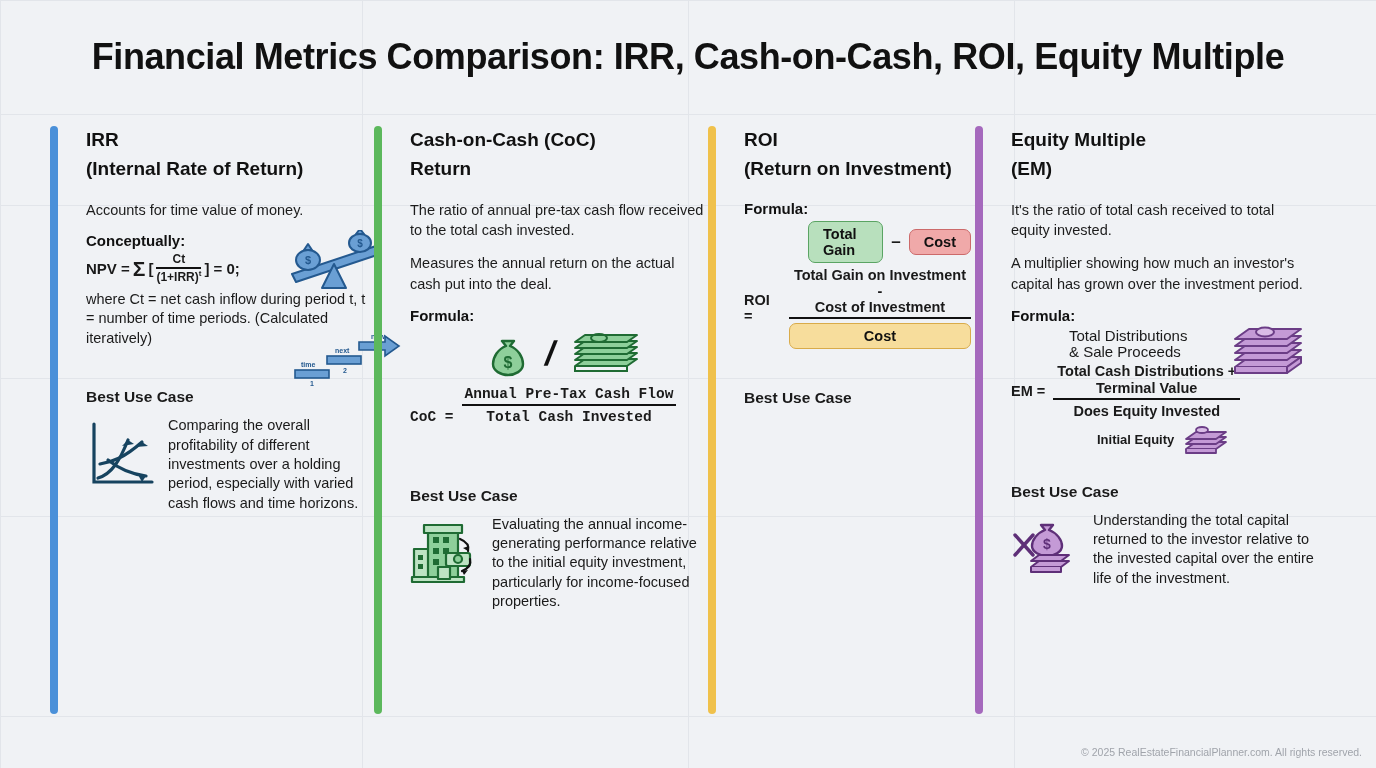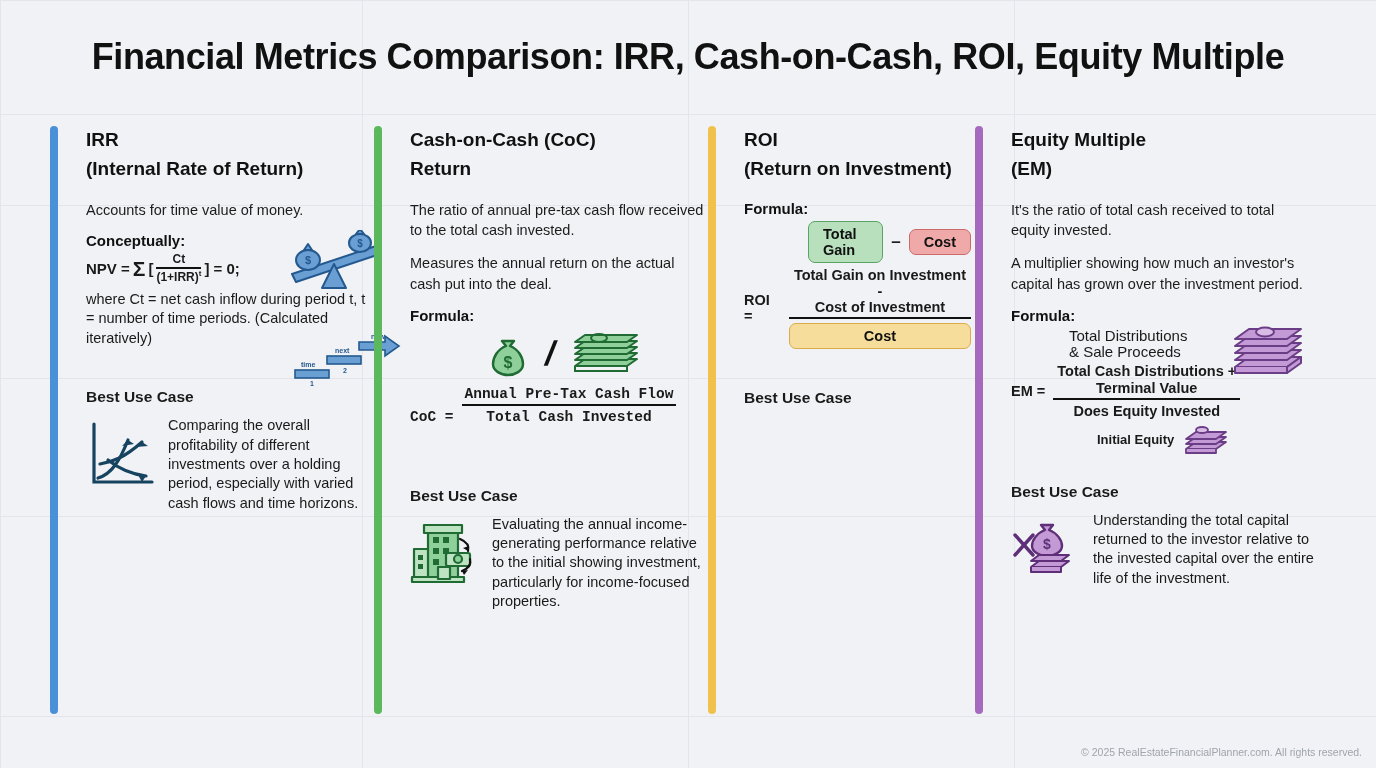--- a/index.html
+++ b/index.html
@@ -272,21 +272,21 @@
             </g>
             <g fill="none" stroke="#111" stroke-width="2.2" stroke-linecap="round">
               <path d="M50 24 q10 4 8 12"></path>
               <path d="M52 56 q10 -4 8 -12"></path>
             </g>
             <g fill="#111">
               <path d="M58 36 l-5 -3 l6 -2 z"></path>
               <path d="M52 56 l6 -1 l-4 5 z"></path>
             </g>
           </svg>
-          <div class="buc-text">Evaluating the annual income-generating performance relative to the initial showing investment, particularly for income-focused properties.</div>
+          <div class="buc-text">Evaluating the annual income-generating performance relative to the initial equity investment, particularly for income-focused properties.</div>
         </div>
       </div>
     </div>
 
     <div class="col c3">
       <div class="accent" style="background:#f0c14b"></div>
 
       <div class="col-title">ROI
 (Return on Investment)</div>
 

